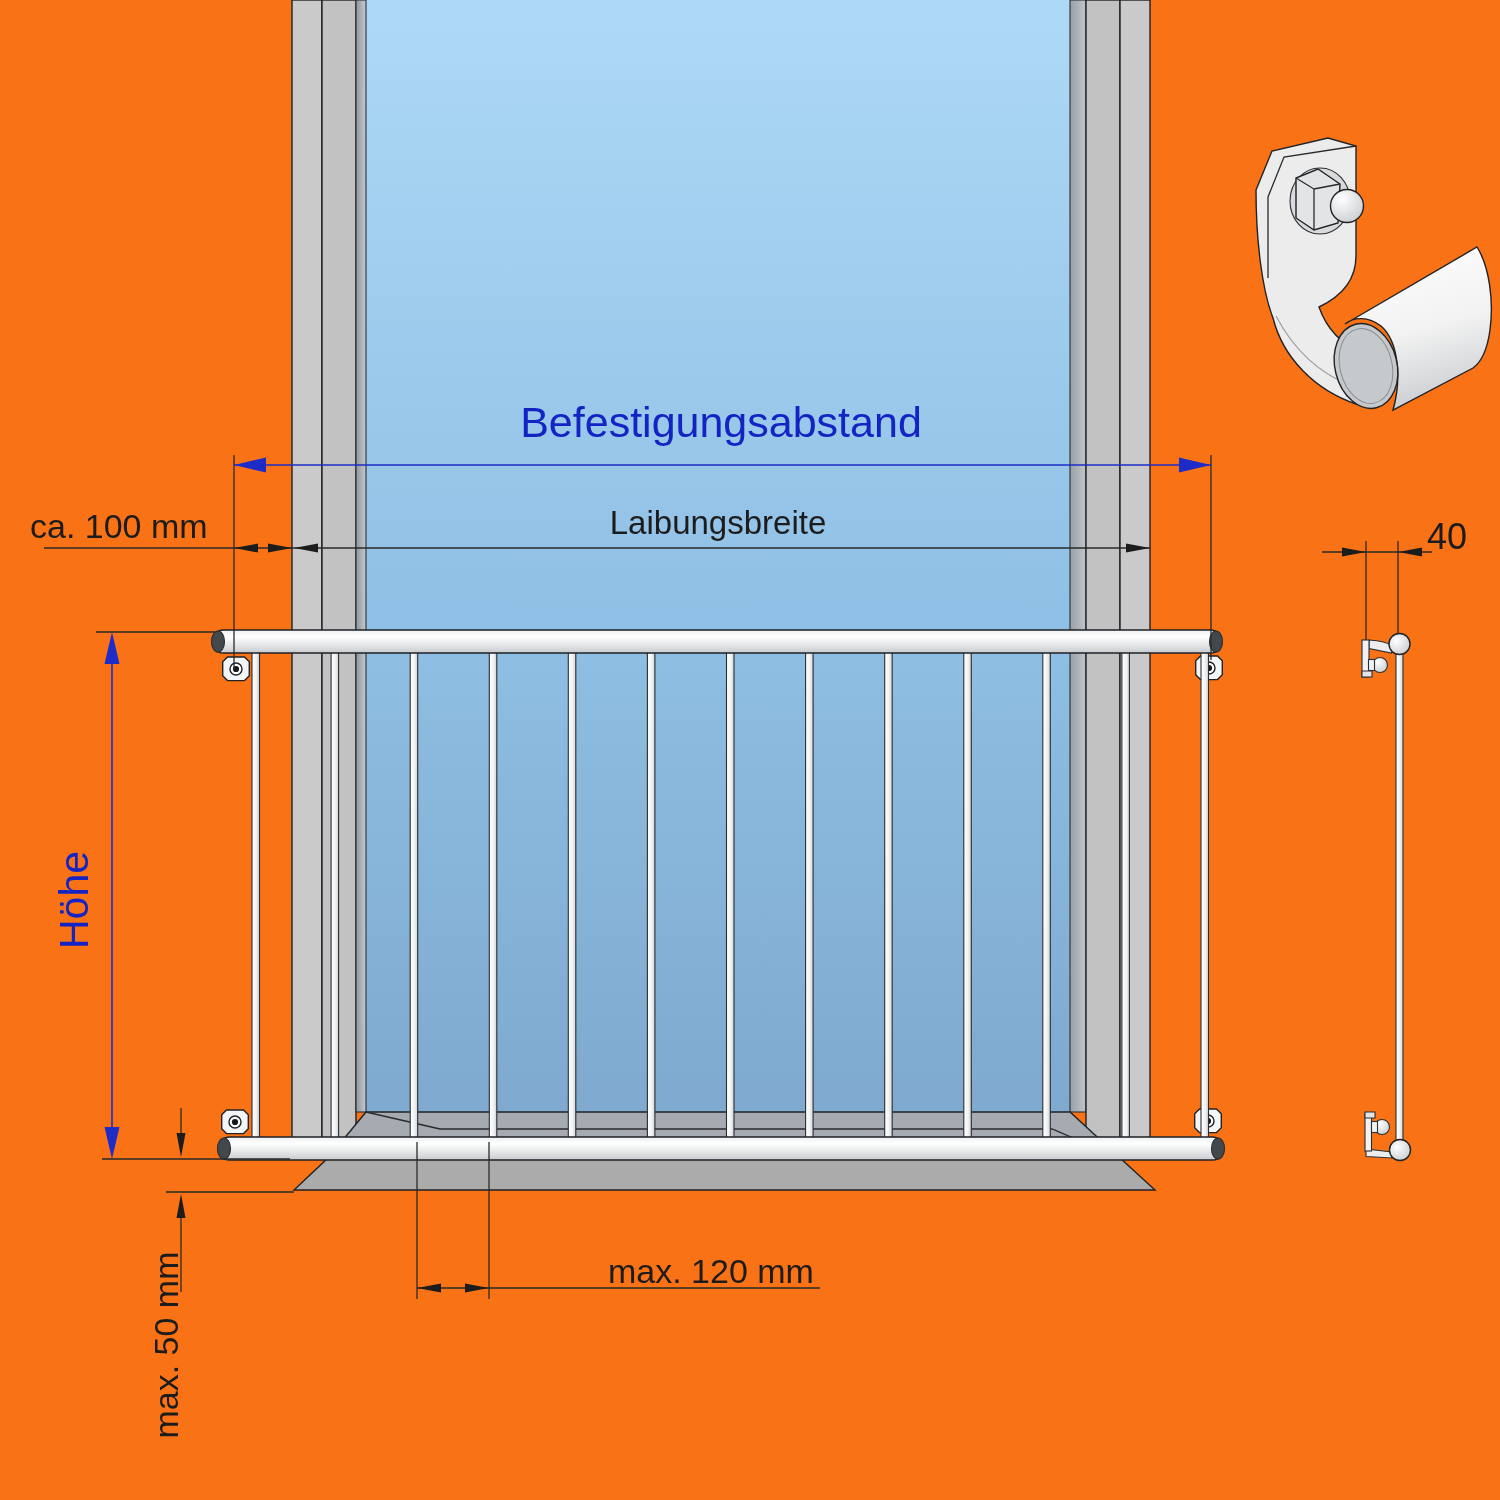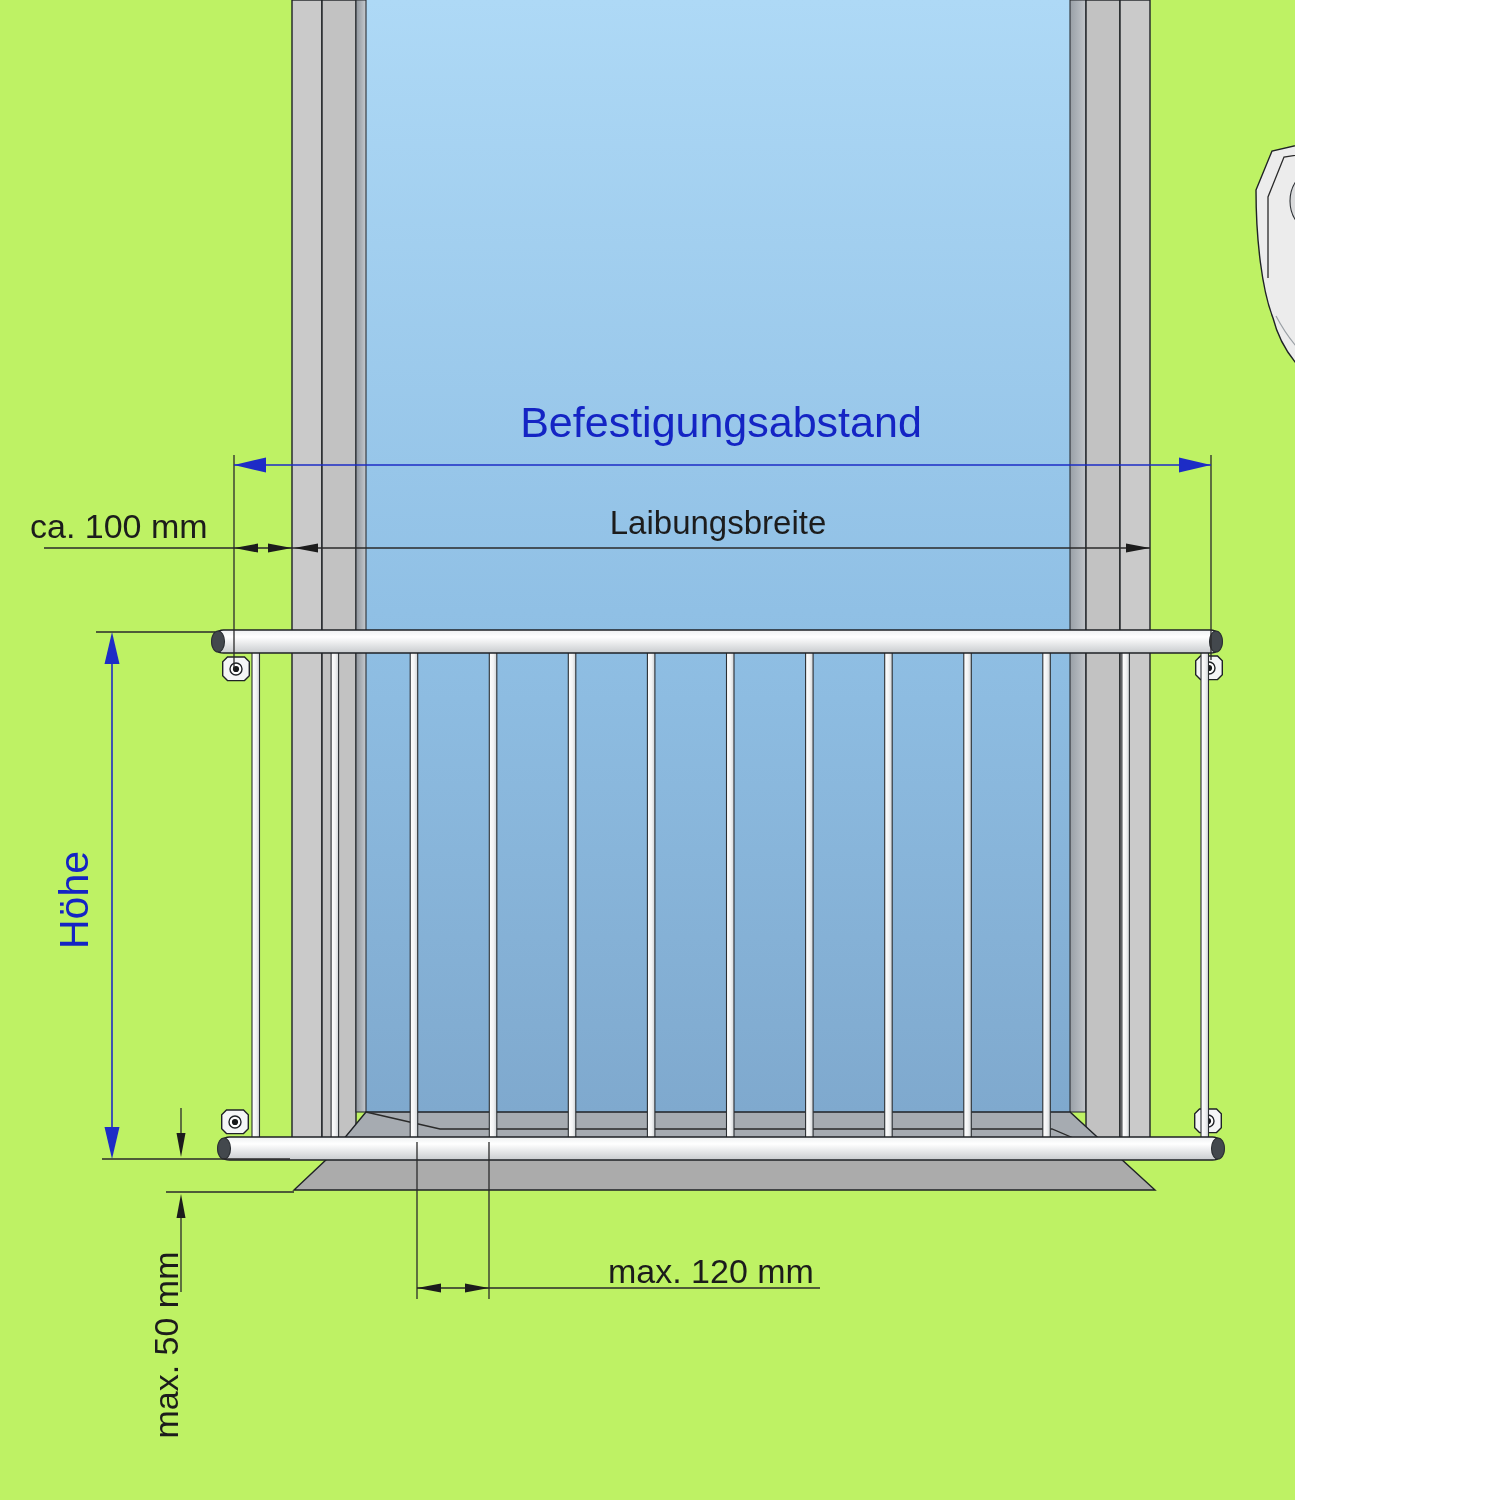--- a/index.html
+++ b/index.html
@@ -1,16 +1,16 @@
 <!DOCTYPE html>
 <html><head>
 <meta charset="utf-8">
 <style>
   html,body{margin:0;padding:0;background:#fff;}
-  .stage{position:relative;width:1295px;height:1500px;background:#bef264;overflow:hidden;
+  .stage{position:relative;width:1500px;height:1500px;background:#f97316;overflow:hidden;
          font-family:"Liberation Sans","DejaVu Sans",sans-serif;}
   svg{display:block}
   text{font-family:"Liberation Sans","DejaVu Sans",sans-serif;}
   .dim-blue-text{fill:#1424c4;}
   .dim-black-text{fill:#1c1c1c;}
   .thinline{stroke:#2a2a2a;stroke-width:1.3;fill:none;}
   .blueline{stroke:#1d2cc6;stroke-width:1.6;fill:none;}
   .bluearrow{fill:#1d2cc6;stroke:none;}
   .blackarrow{fill:#1c1c1c;stroke:none;}
   .edge{stroke:#1f2226;stroke-width:1.4;}

